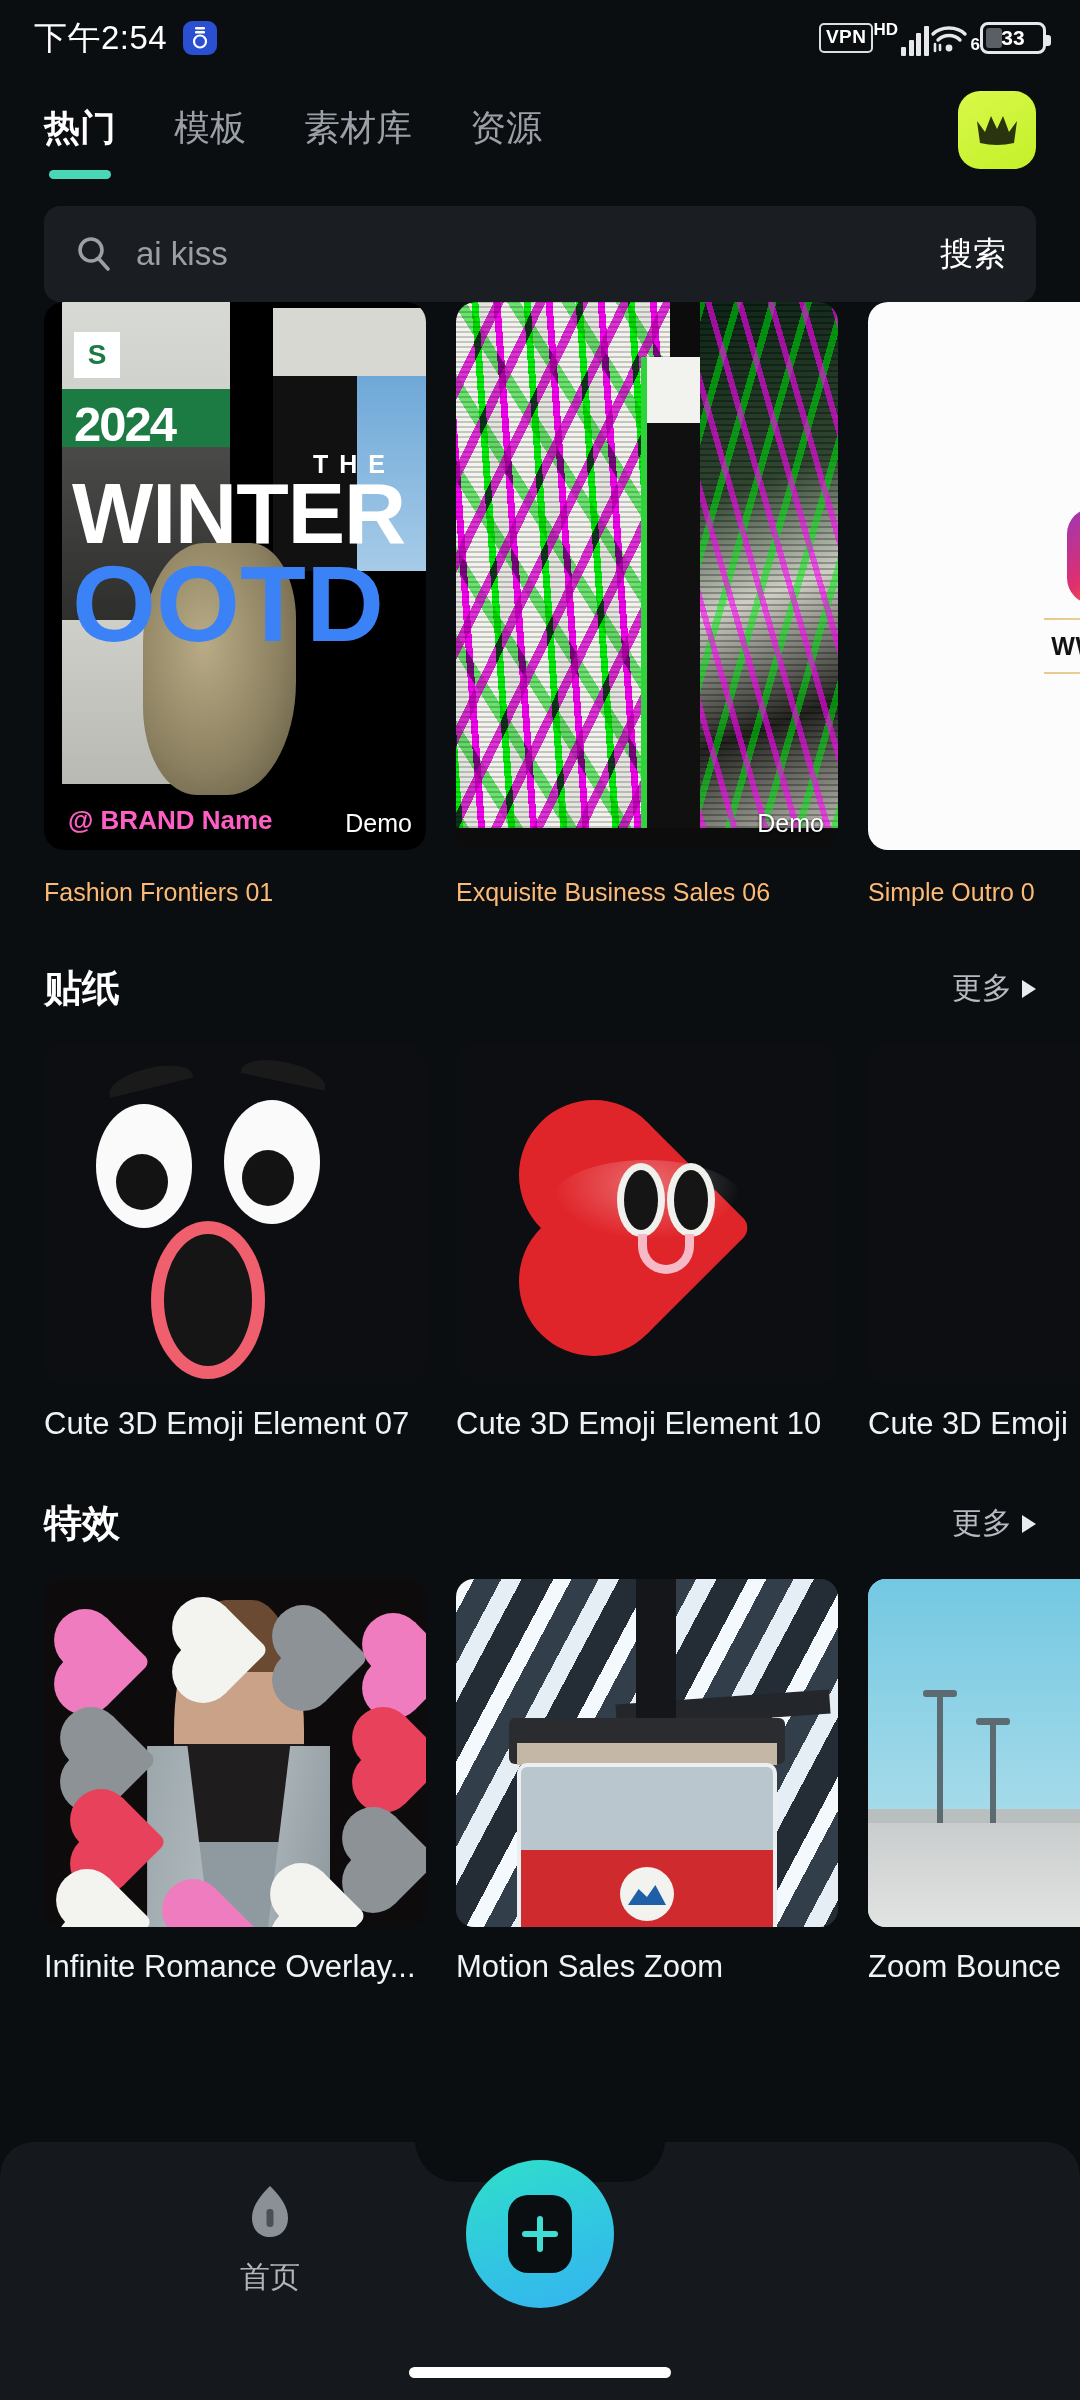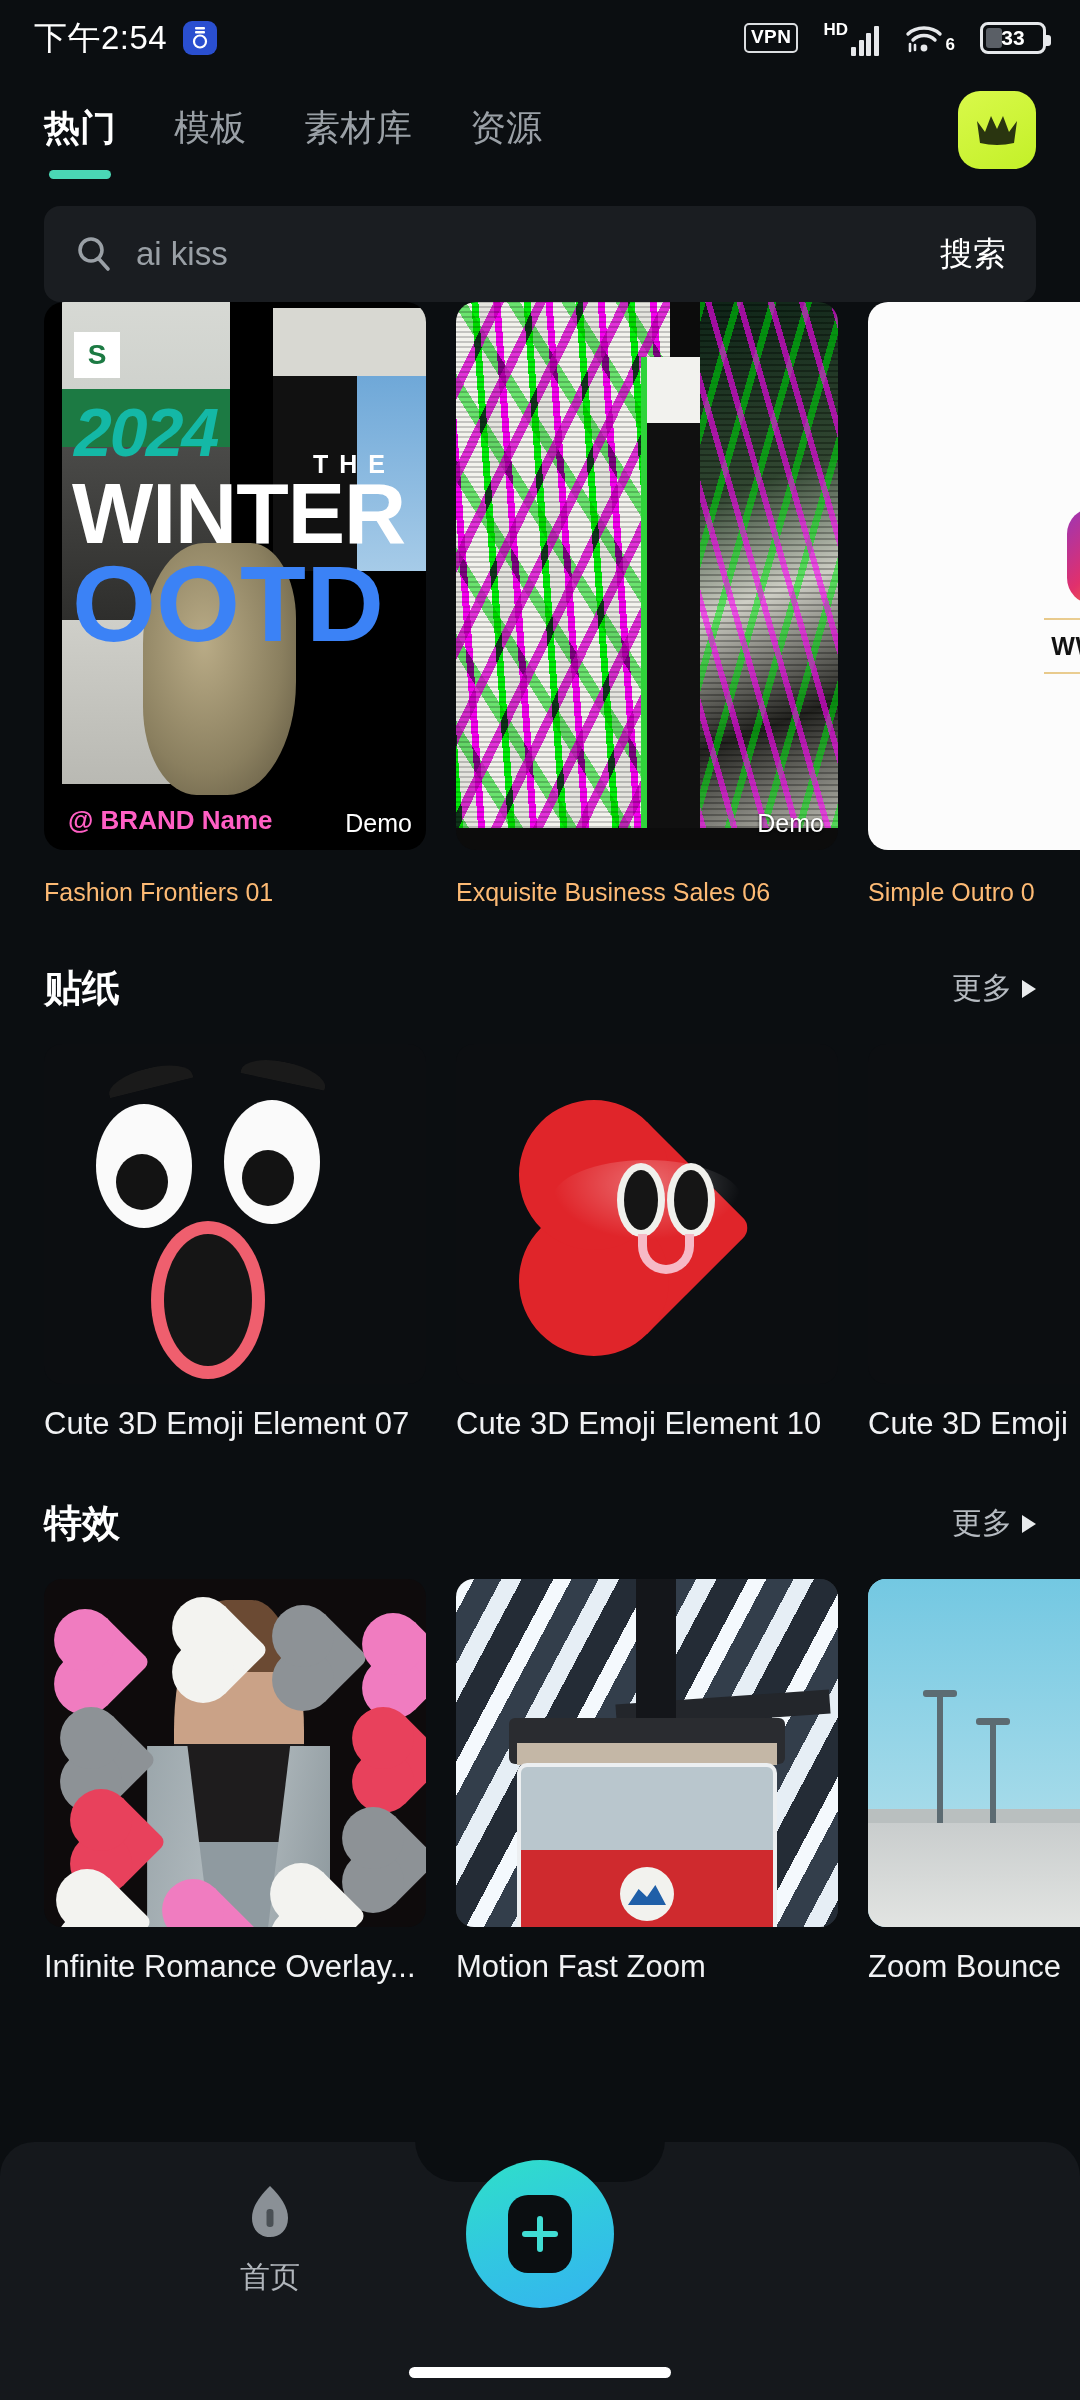--- a/index.html
+++ b/index.html
@@ -17,21 +17,21 @@
     height:76px; display:flex; align-items:center;
     padding:0 34px; justify-content:space-between;
     background:#0b0e11;
   }
   .sb-left { display:flex; align-items:center; gap:16px; }
   .sb-clock { font-size:33px; font-weight:400; letter-spacing:.5px; }
   .sb-appicon {
     width:34px; height:34px; border-radius:9px;
     background:#2a4fd0; display:flex; align-items:center; justify-content:center;
   }
-  .sb-right { display:flex; align-items:center; gap:25px; }
+  .sb-right { display:flex; align-items:center; gap:0; }
   .vpn-badge {
     border:2.5px solid #dcdee1; border-radius:5px;
     font-size:19px; font-weight:700; padding:0px 5px 2px 5px;
     letter-spacing:.5px; line-height:1.25;
   }
   .hd-sig { display:flex; align-items:flex-end; gap:3px; }
   .hd-txt { font-size:17px; font-weight:700; line-height:1; margin-bottom:18px; }
   .bars { display:flex; align-items:flex-end; gap:2.5px; }
   .bars i { width:5px; background:#e6e8eb; display:block; border-radius:1px; }
   .bars i:nth-child(1){height:9px}
@@ -130,22 +130,22 @@
   .c1 .ph-shoe {
     position:absolute; left:26%; top:44%; width:40%; height:46%;
     background:radial-gradient(ellipse at 40% 40%,#b9ab86 0%,#8a7f5f 60%,#5c543e 100%);
     border-radius:40% 30% 45% 35%;
   }
   .c1 .t-the {
     position:absolute; right:30px; top:148px; font-size:25px; font-weight:700;
     letter-spacing:11px; color:#fff;
   }
   .c1 .t-2024 {
-    position:absolute; left:30px; top:100px; font-size:68px; font-weight:900;
-    letter-spacing:-2px; color:#14b8a6; line-height:.9;font-style:italic;
+    position:absolute; left:30px; top:100px; font-size:49px; font-weight:900;
+    letter-spacing:-2px; color:#ffffff; line-height:.9;
   }
   .c1 .t-winter {
     position:absolute; left:28px; top:172px; font-size:86px; font-weight:900;
     letter-spacing:-1px; color:#fff; line-height:.92;
   }
   .c1 .t-ootd {
     position:absolute; left:28px; top:252px; font-size:108px; font-weight:900;
     letter-spacing:0px; color:#3b82f6; line-height:.92;
   }
   .c1 .t-brand {
@@ -545,21 +545,21 @@
       <div class="ecard-img ef2">
         <div class="mtn"></div>
         <div class="mast2"></div>
         <div class="mast"></div>
         <div class="roof"></div>
         <div class="roof2"></div>
         <div class="cabin">
           <div class="logo"></div>
         </div>
       </div>
-      <div class="ecard-title">Motion Fast Zoom</div>
+      <div class="ecard-title">Motion Sales Zoom</div>
     </div>
 
     <div class="ecard">
       <div class="ecard-img ef3">
         <div class="sky"></div>
         <div class="wall"></div>
         <div class="ground"></div>
         <div class="pole p1"></div>
         <div class="pole p2"></div>
 

